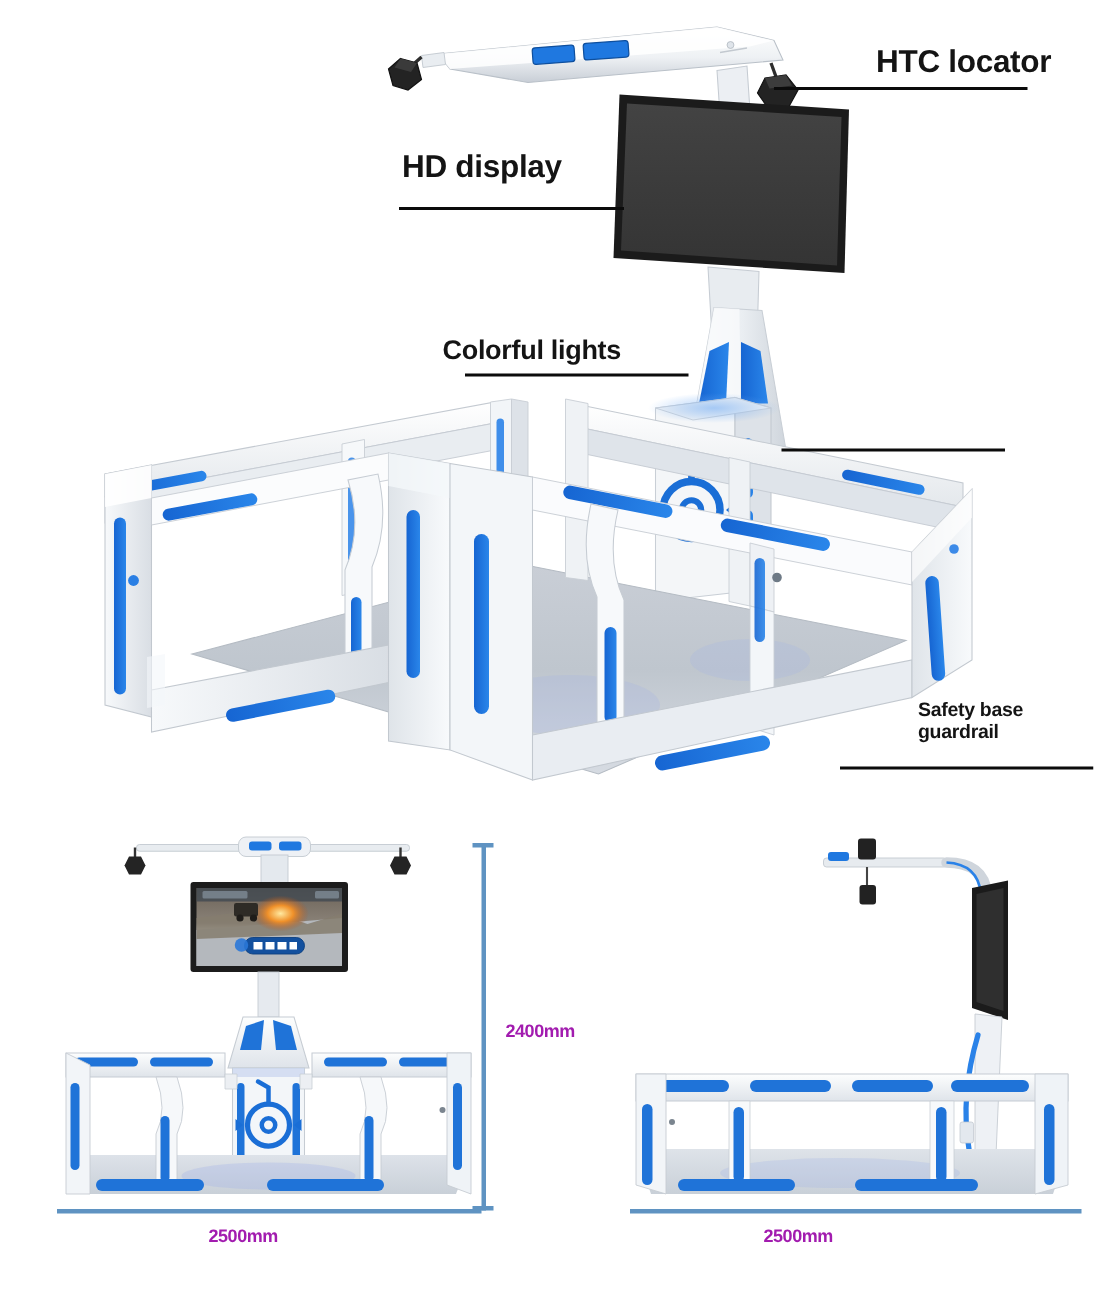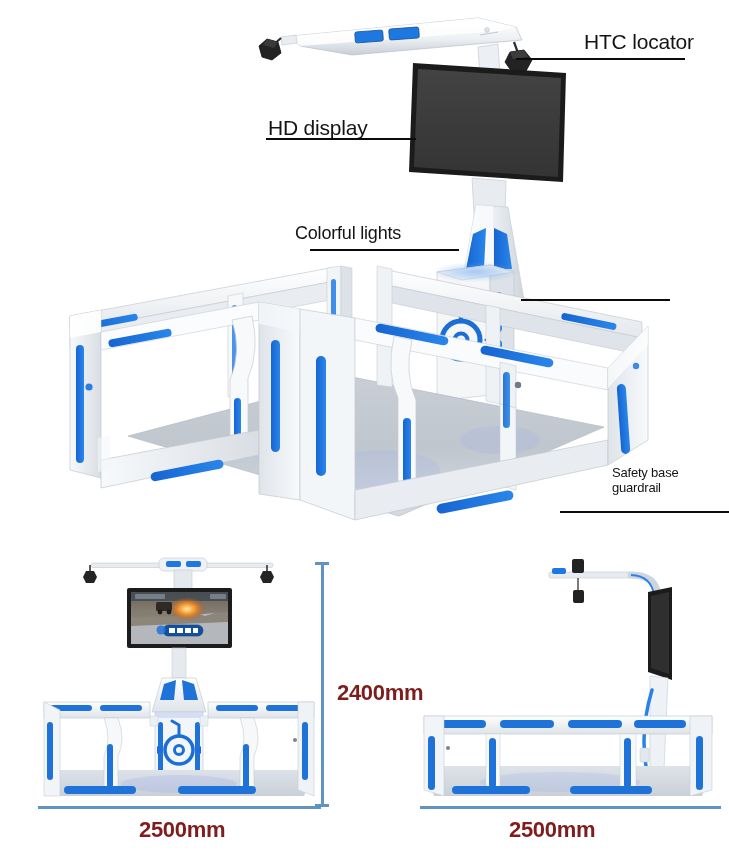--- a/index.html
+++ b/index.html
@@ -16,39 +16,39 @@
   }
 
   #stage { position: absolute; inset: 0; }
 
   svg.layer { position: absolute; left: 0; top: 0; width: 729px; height: 861px; }
 
   
   .callout {
     position: absolute;
     font-family: "Liberation Sans", "DejaVu Sans", sans-serif;
-    font-weight: normal;
+    font-weight: bold;
     color: #141414;
     white-space: pre-line;
     line-height: 1.12;
     letter-spacing: -0.2px;
   }
   .callout-lead {
     position: absolute;
     background: #0b0b0b;
     height: 2.4px;
   }
 
   
   .dim-text {
     position: absolute;
     font-family: "Liberation Sans", "DejaVu Sans", sans-serif;
     font-weight: bold;
-    color: #7f1d1d;
-    font-size: 22px;
+    color: #a21caf;
+    font-size: 12px;
     letter-spacing: -0.3px;
     white-space: nowrap;
   }
   .dim-line-h {
     position: absolute;
     background: #5f93c2;
     height: 2.5px;
   }
   .dim-line-v {
     position: absolute;
@@ -409,21 +409,21 @@
       <rect x="452" y="786" width="78" height="8" rx="4" fill="#1f73d8"></rect>
       <rect x="570" y="786" width="82" height="8" rx="4" fill="#1f73d8"></rect>
       <circle cx="448" cy="748" r="2" fill="#7b858f"></circle>
       <rect x="640" y="748" width="9" height="14" rx="1.5" fill="#e3e8ee" stroke="#c0c7cf" stroke-width="0.5"></rect>
     </g>
   </svg>
 
   <div class="callout" style="left:584px; top:30px; font-size:21px; text-align:left;">HTC locator</div>
   <div class="callout-lead" style="left:516px; top:58px; width:169px;"></div>
 
-  <div class="callout" style="left:268px; top:116px; font-size:21px; text-align:left;">HD display</div>
+  <div class="callout" style="left:268px; top:100px; font-size:21px; text-align:left;">HD display</div>
   <div class="callout-lead" style="left:266px; top:138px; width:150px;"></div>
 
   <div class="callout" style="left:295px; top:223px; font-size:18px; text-align:center;">Colorful lights</div>
   <div class="callout-lead" style="left:310px; top:249px; width:149px;"></div>
 
   <div class="callout-lead" style="left:521px; top:299px; width:149px;"></div>
 
   <div class="callout" style="left:612px; top:466px; font-size:13px; text-align:left; width:137px;">Safety base
 guardrail</div>
   <div class="callout-lead" style="left:560px; top:511px; width:169px;"></div>

